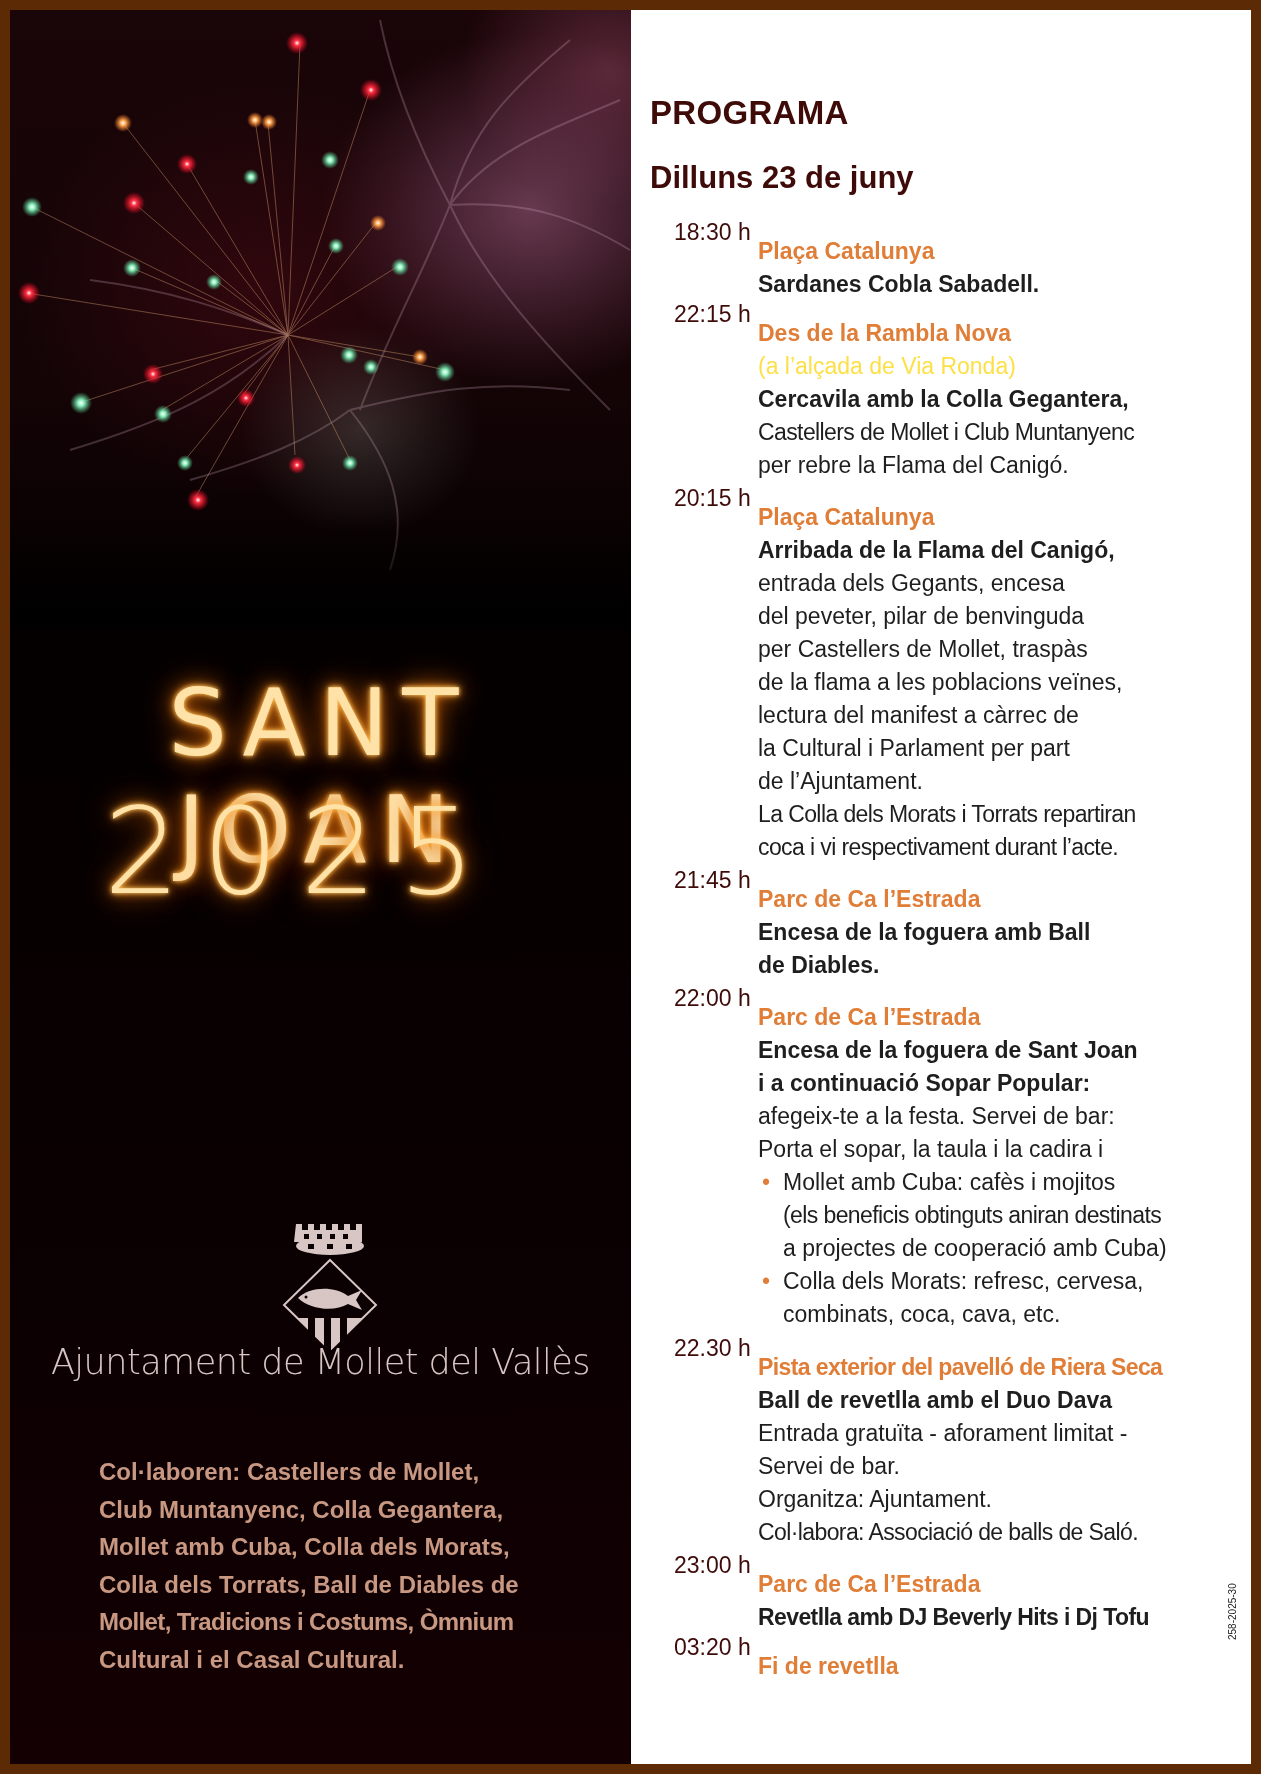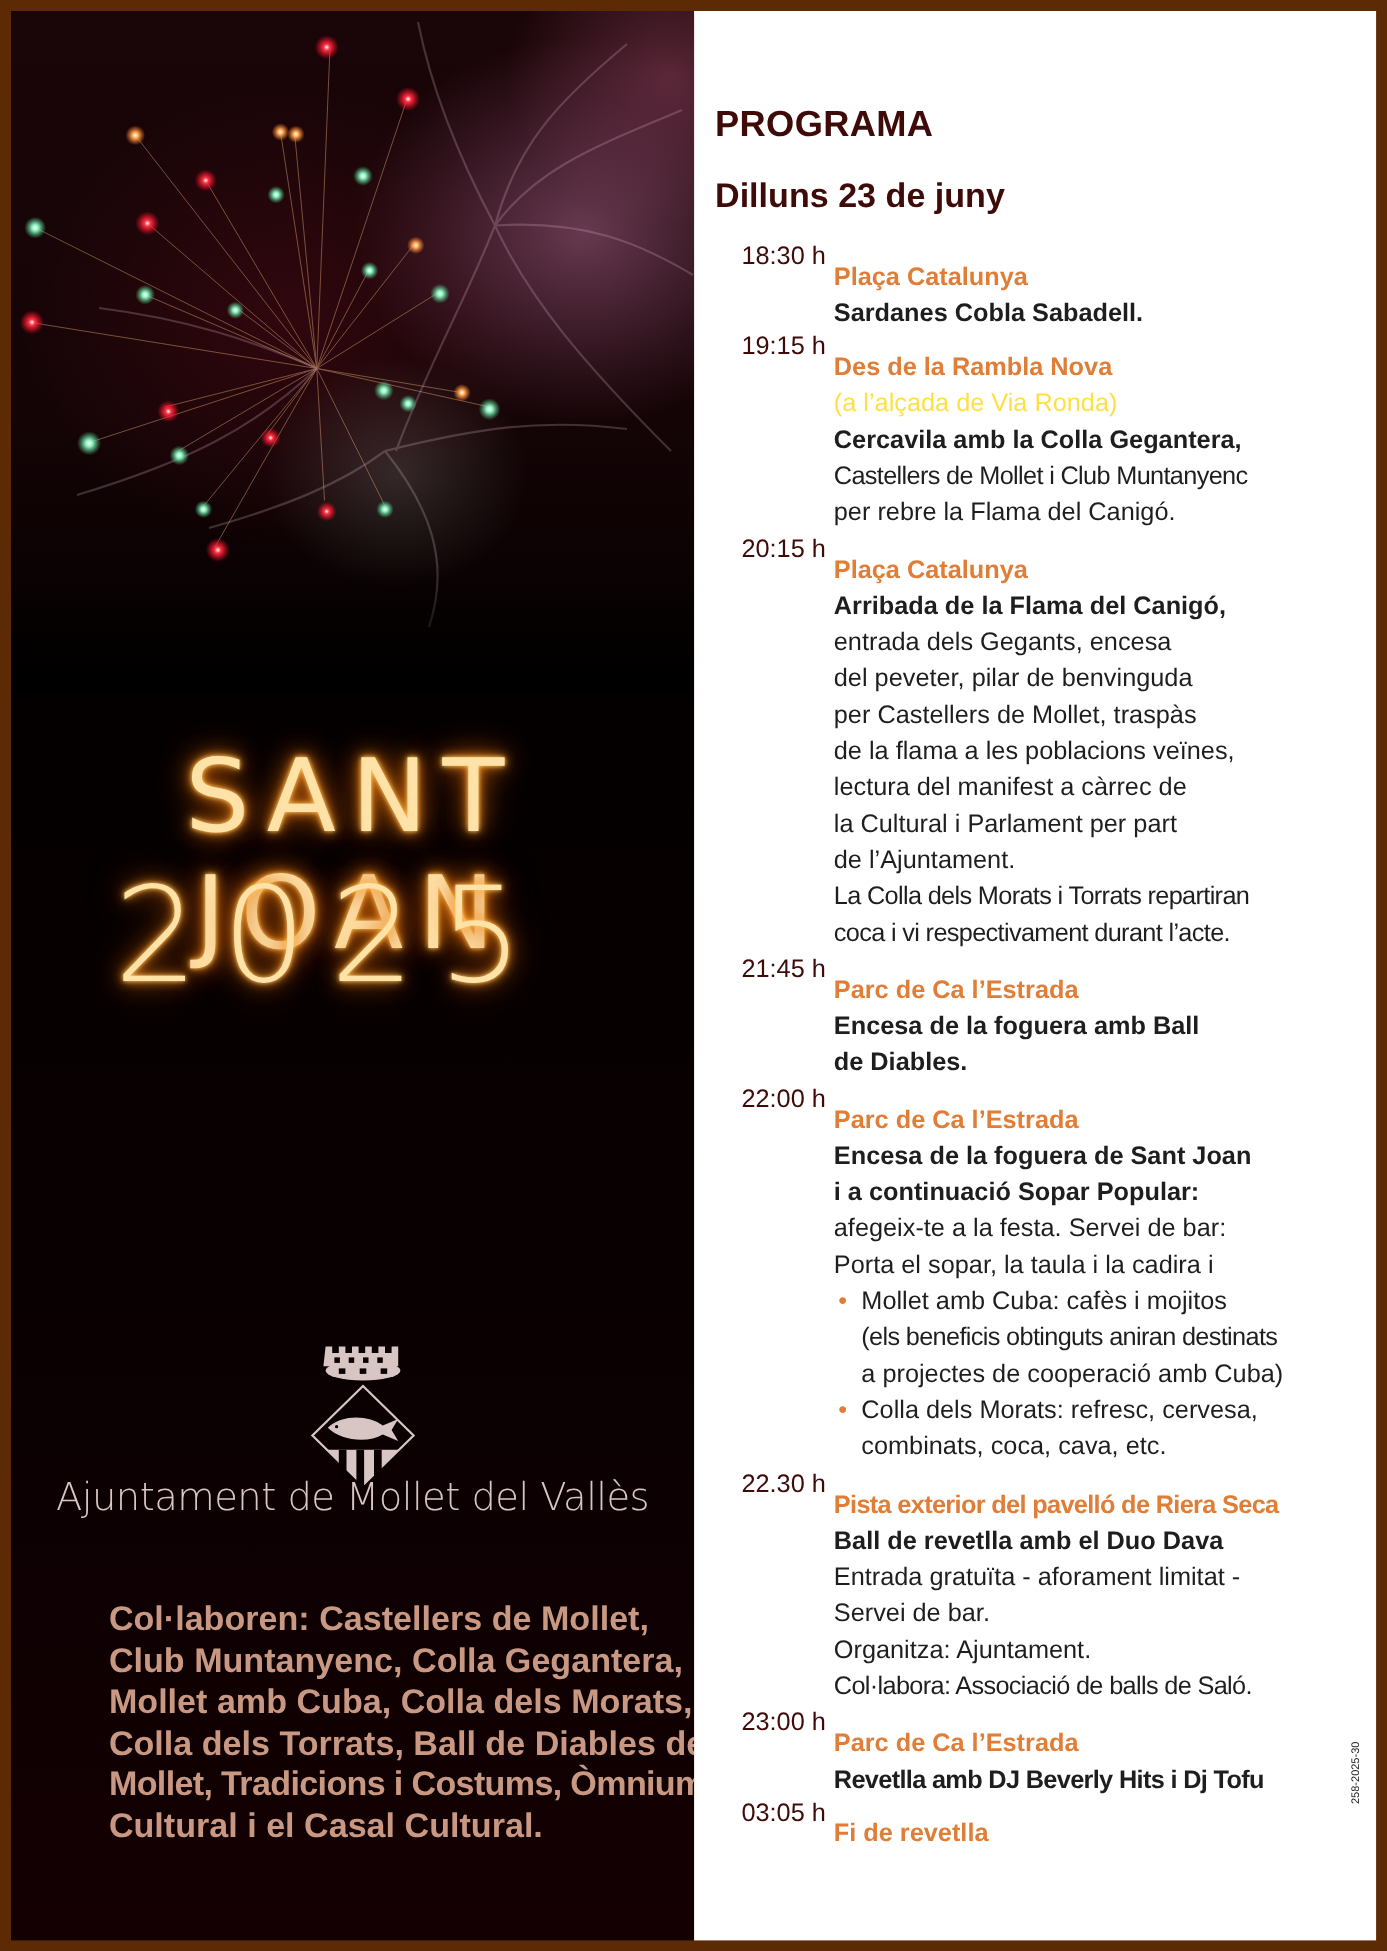--- a/index.html
+++ b/index.html
@@ -15,21 +15,21 @@
       linear-gradient(180deg, #1a0508 0%, #140406 60%, #050000 100%);
   }
   .photo::after { content: ""; position: absolute; left: 0; right: 0; bottom: 0; height: 120px; background: linear-gradient(180deg, transparent, #000); }
   .photo svg { position: absolute; left: 0; top: 0; }
   .sparkle { position: absolute; left: 0; width: 621px; text-align: center; color: #ffe2a8; font-family: "DejaVu Sans", sans-serif; font-weight: 200;
     text-shadow: 0 0 4px #ffcc66, 0 0 10px #ff9a2a, 0 0 22px #c85a00, 0 0 36px rgba(200,90,0,0.6); }
   .sparkle.title { top: 660px; font-size: 92px; letter-spacing: 14px; font-weight: normal; -webkit-text-stroke: 0; }
   .sparkle.year { top: 772px; font-size: 120px; letter-spacing: 22px; padding-right: 40px; box-sizing: border-box; }
   .logo { position: absolute; left: 270px; top: 1200px; width: 100px; height: 140px; }
   .org-name { position: absolute; left: 0; width: 621px; top: 1332px; text-align: center; color: #d8c6c4; font-size: 35px; font-family: "DejaVu Sans", sans-serif; font-weight: 200; letter-spacing: -0.5px; }
-  .collab { position: absolute; left: 89px; top: 1443px; width: 470px; color: #c89882; font-weight: bold; font-size: 31px; line-height: 37.5px; }
+  .collab { position: absolute; left: 89px; top: 1443px; width: 470px; color: #c89882; font-weight: bold; font-size: 24px; line-height: 37.5px; }
   .right { position: relative; width: 620px; height: 100%; background: #fff; }
   .h-prog { position: absolute; left: 650px; top: 94px; color: #3e0b09; font-weight: bold; font-size: 33px; letter-spacing: 0.3px; }
   .h-day { position: absolute; left: 650px; top: 160px; color: #3e0b09; font-weight: bold; font-size: 31px; }
   .events { position: absolute; left: 0; top: 0; }
   .event { position: absolute; left: 660px; width: 590px; }
   .time { position: absolute; left: 14px; top: 0; color: #3e0b09; font-size: 23px; line-height: 33px; white-space: nowrap; }
   .body { position: absolute; left: 98px; top: 0; width: 492px; font-size: 23px; line-height: 33px; color: #1e1e1e; }
   .loc { color: #e07d36; font-weight: bold; display: block; margin-top: 19px; }
   .sub { color: #fde047; display: block; }
   .bold { font-weight: bold; display: block; }
@@ -183,21 +183,21 @@
 
   <div class="event" style="top:216px">
     <span class="time">18:30 h</span>
     <div class="body">
       <span class="loc">Plaça Catalunya</span>
       <span class="bold line">Sardanes Cobla Sabadell.</span>
     </div>
   </div>
 
   <div class="event" style="top:298px">
-    <span class="time">19:15 h</span>
+    <span class="time">22:15 h</span>
     <div class="body">
       <span class="loc">Des de la Rambla Nova</span>
       <span class="sub">(a l’alçada de Via Ronda)</span>
       <span class="bold line">Cercavila amb la Colla Gegantera,</span>
       <span class="line cond">Castellers de Mollet i Club Muntanyenc</span>
       <span class="line">per rebre la Flama del Canigó.</span>
     </div>
   </div>
 
   <div class="event" style="top:482px">
@@ -256,20 +256,20 @@
 
   <div class="event" style="top:1549px">
     <span class="time">23:00 h</span>
     <div class="body">
       <span class="loc">Parc de Ca l’Estrada</span>
       <span class="bold line cond">Revetlla amb DJ Beverly Hits i Dj Tofu</span>
     </div>
   </div>
 
   <div class="event" style="top:1631px">
-    <span class="time">03:05 h</span>
+    <span class="time">03:20 h</span>
     <div class="body">
       <span class="loc">Fi de revetlla</span>
     </div>
   </div>
 </div>
 
 <div class="vcode">258-2025-30</div>
 
 </body></html>

